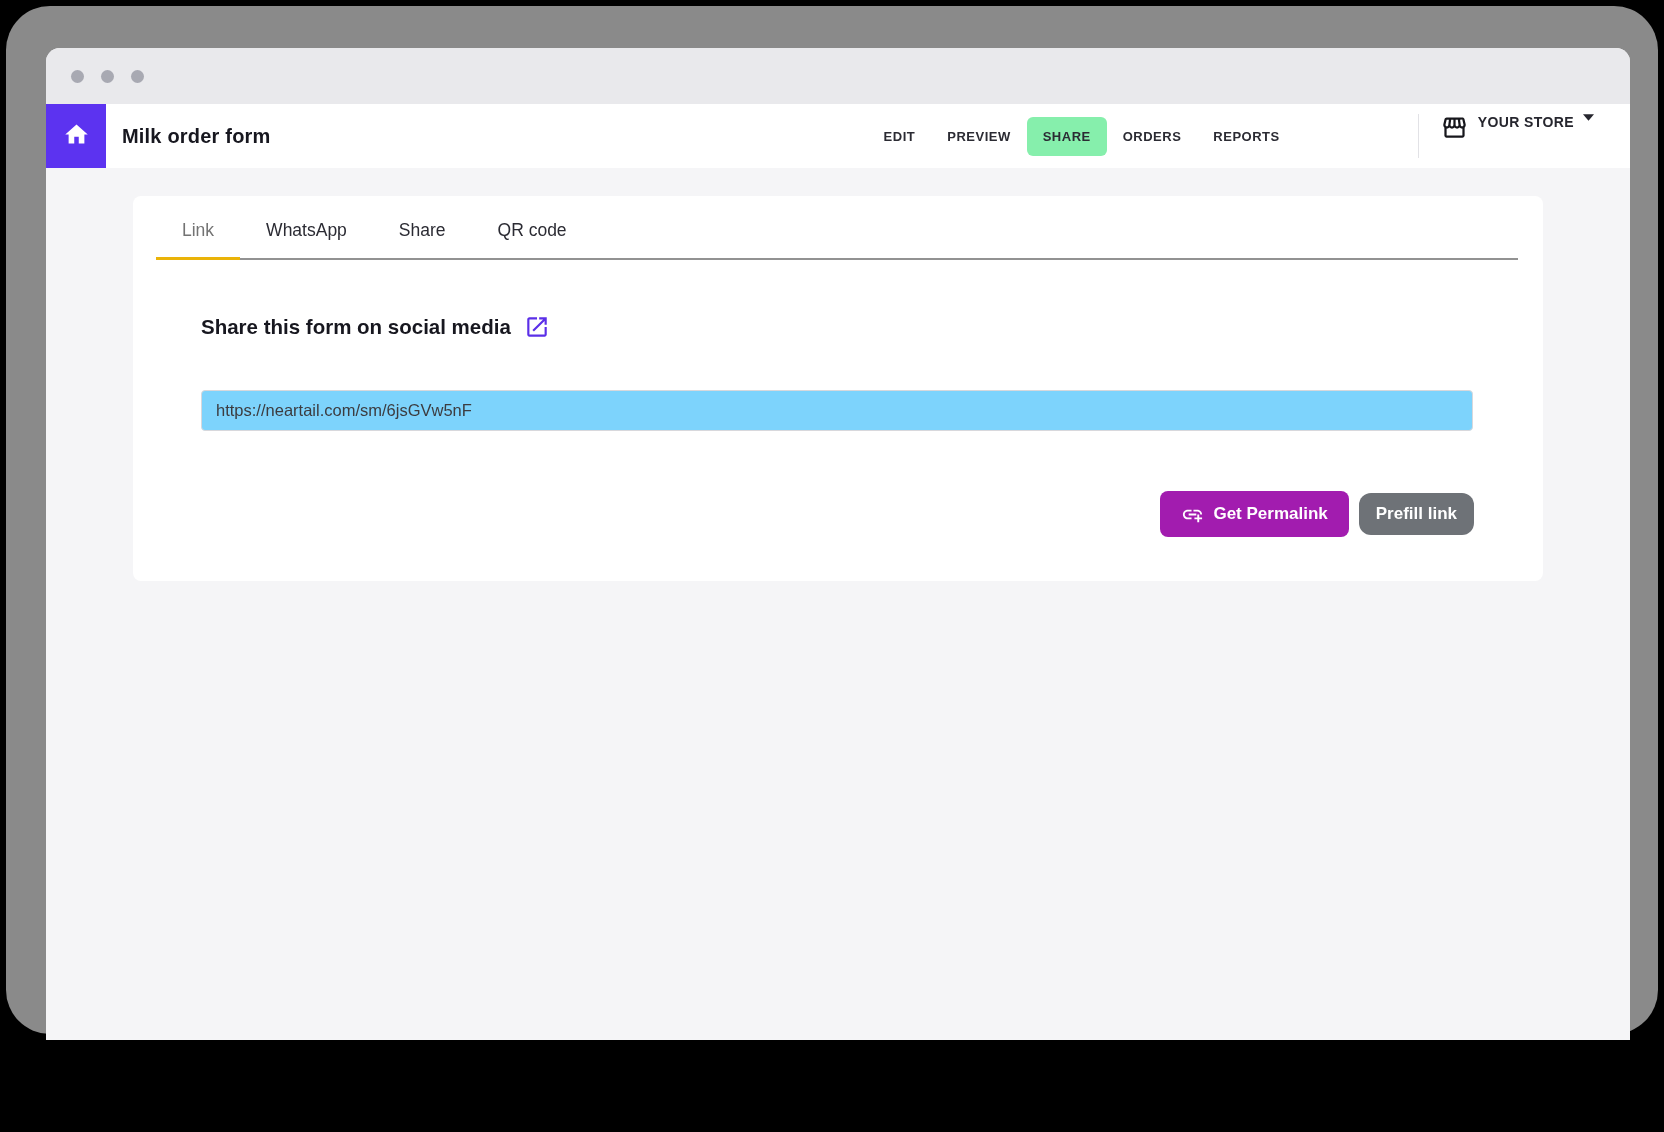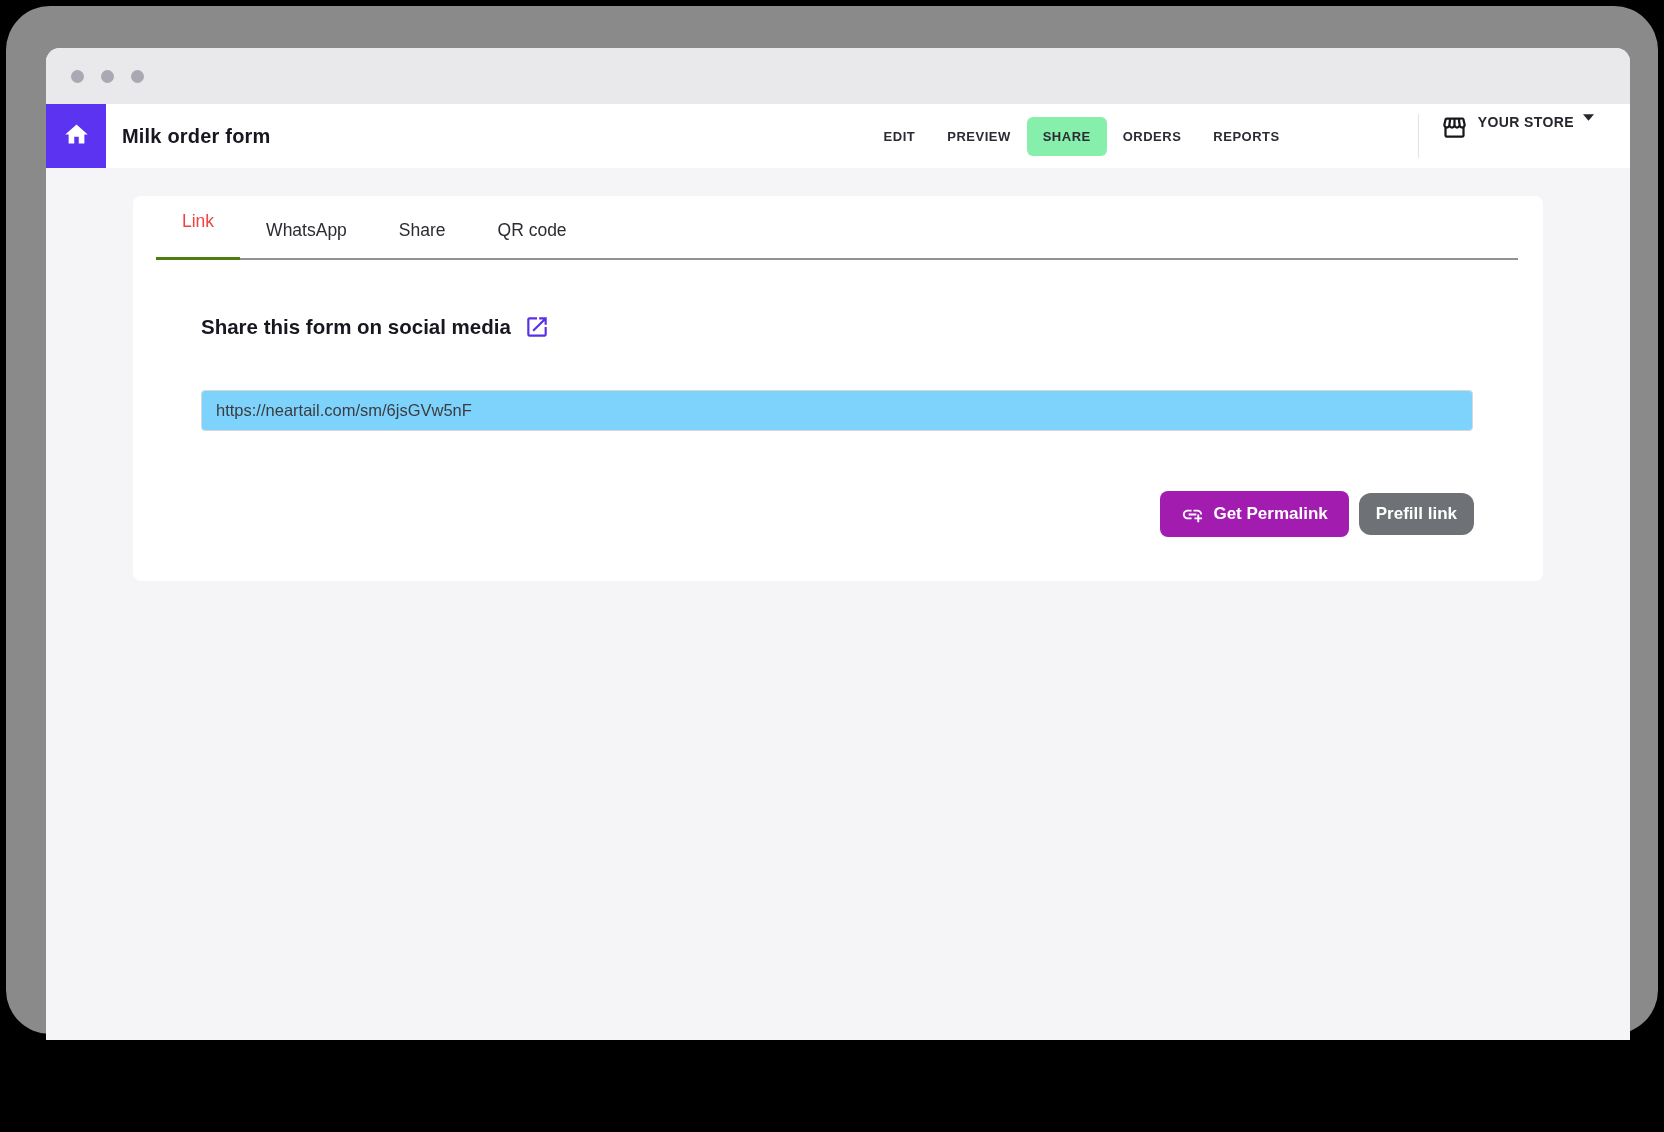--- a/index.html
+++ b/index.html
@@ -37,21 +37,21 @@
   .store .caret { width:11px; height:7px; fill:#26262e; margin-left:9px; }
 
   
   .content { position:relative; height:928px; background:#f5f5f7; }
   .card { position:absolute; left:87px; top:28px; width:1410px; height:385px;
           background:#ffffff; border-radius:8px; }
 
   .tabs { display:flex; align-items:flex-end; margin-left:23px; width:1362px; height:64px;
           border-bottom:2px solid #929292; }
   .tab { padding:0 26px 17px 26px; font-size:17.5px; color:#2b2b33; cursor:pointer; }
-  .tab.active { color:#ef4444; border-bottom:3px solid #4d7c0f; margin-bottom:-2px; padding-bottom:25px; }
+  .tab.active { color:#737373; border-bottom:3px solid #eab308; margin-bottom:-2px; padding-bottom:16px; }
 
   .section-title-row { position:absolute; left:68px; top:118px; display:flex; align-items:center; gap:13px; }
   .section-title { font-size:20.5px; font-weight:700; color:#17171f; }
   .ext-icon svg { width:26px; height:26px; fill:#5b2fe8; display:block; cursor:pointer; }
 
   .url-input { position:absolute; left:68px; top:194px; width:1272px; height:41px;
                border:1px solid #d8d8dc; border-radius:4px; background:#7dd3fc;
                padding:0 14px; font-size:16.5px; color:#3c3c40;
                font-family:"Liberation Sans", sans-serif; outline:none; }
 

